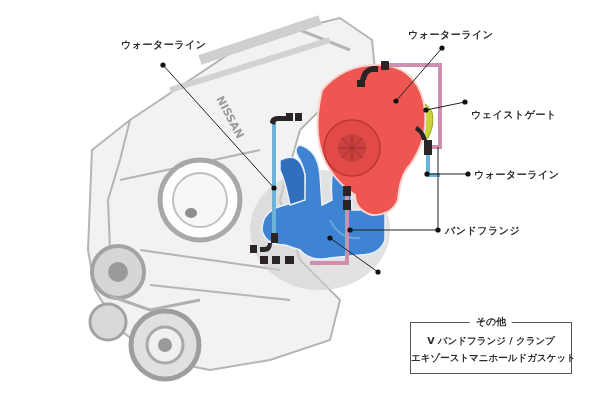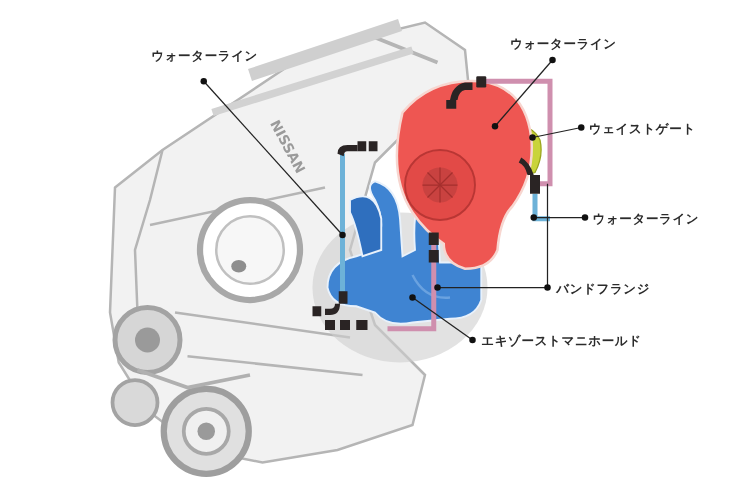--- a/index.html
+++ b/index.html
@@ -118,19 +118,23 @@
       <circle cx="438" cy="230" r="2.6"></circle>
         <circle cx="350" cy="230" r="2.6"></circle>
       <circle cx="330" cy="238" r="2.6"></circle>
         <circle cx="378" cy="272" r="2.6"></circle>
     </g>
   </svg>
 
   
   <div class="label" style="left:121px; top:38px;">ウォーターライン</div>
   <div class="label" style="left:408px; top:28px;">ウォーターライン</div>
-  <div class="label" style="left:471px; top:96px;">ウェイストゲート</div>
+  <div class="label" style="left:471px; top:108px;">ウェイストゲート</div>
   <div class="label" style="left:474px; top:168px;">ウォーターライン</div>
   <div class="label" style="left:445px; top:224px;">バンドフランジ</div>
-  <div class="label" style="left:385px; top:266px;">エキゾーストマニホールド</div>
 
   
+  <div class="box">
+    <div class="box-title">その他</div>
+    <div class="box-line" style="top:12px;">V バンドフランジ / クランプ</div>
+    <div class="box-line" style="top:29px;">エキゾーストマニホールドガスケット</div>
+  </div>
 </div>
 
 </body></html>

